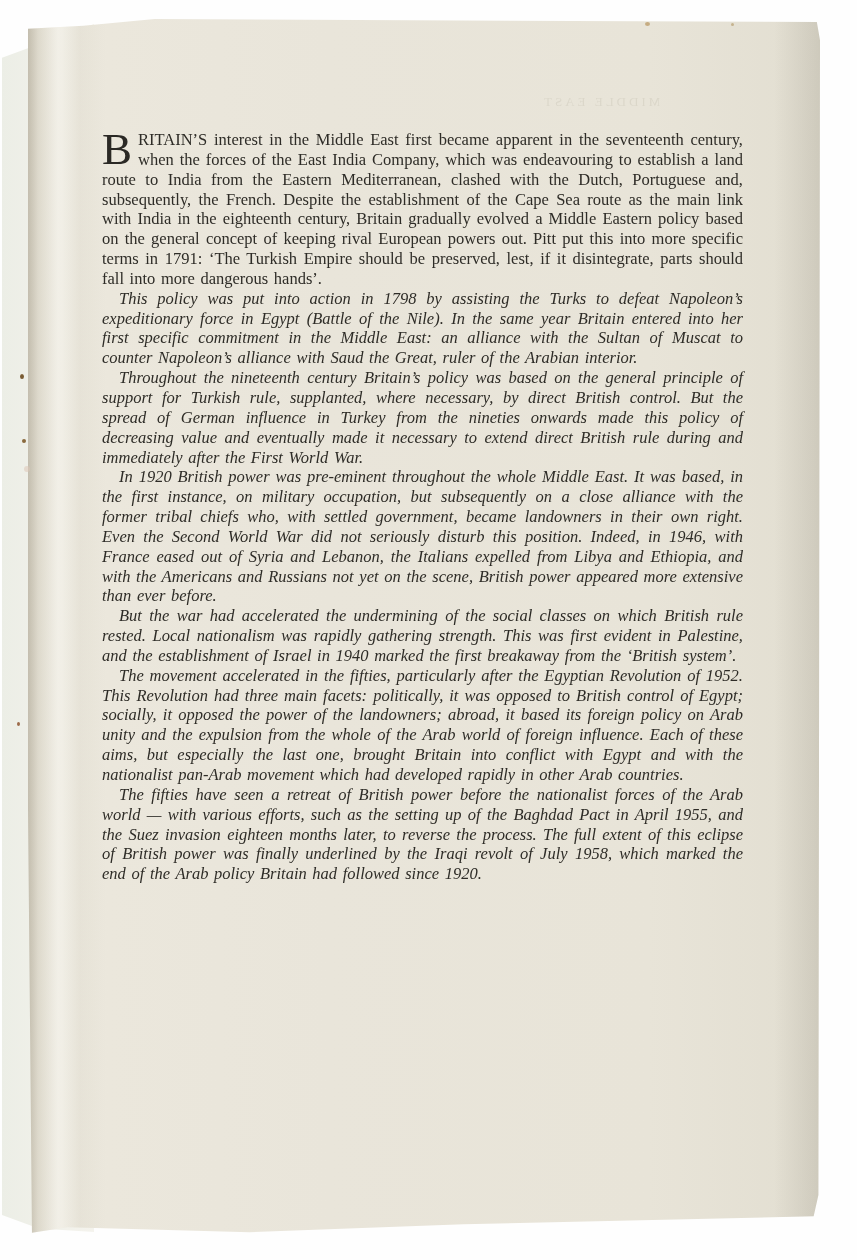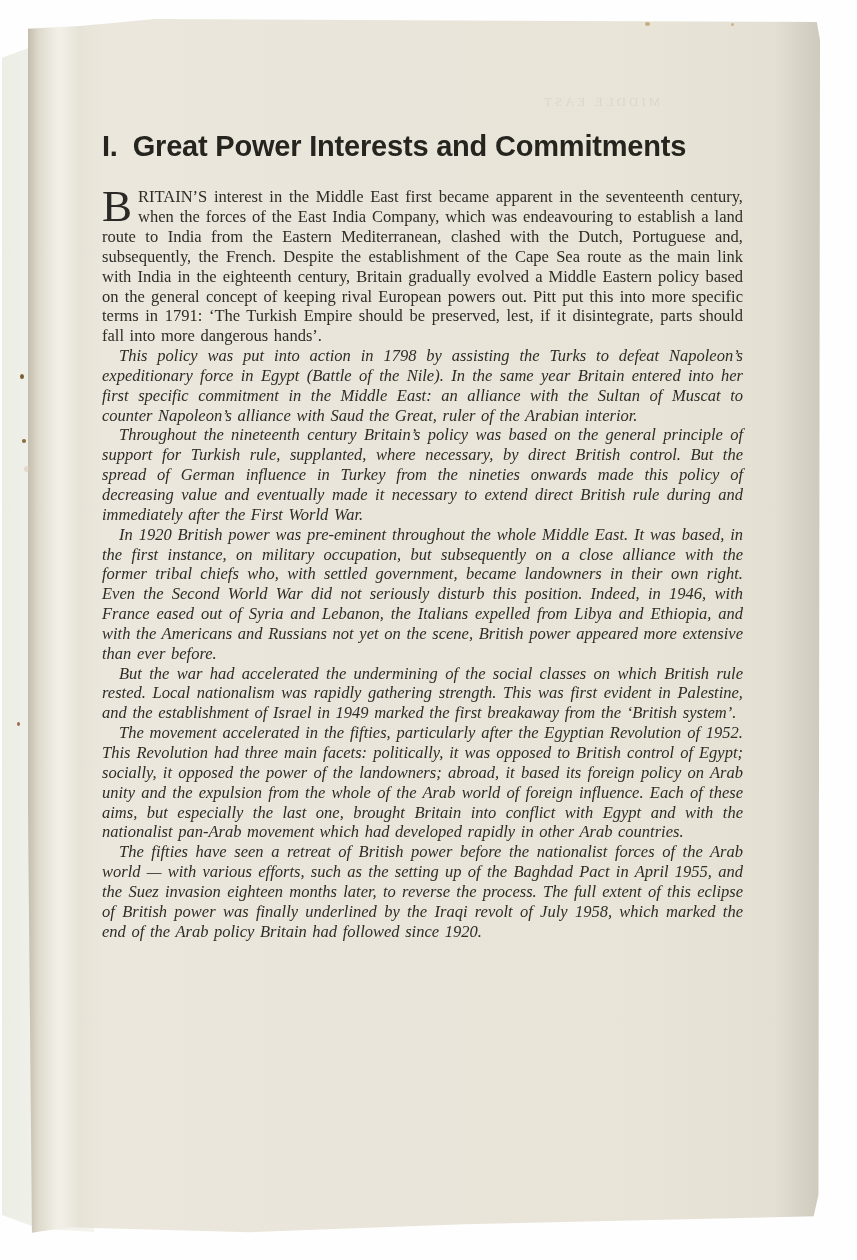--- a/index.html
+++ b/index.html
@@ -122,29 +122,28 @@
 <div class="photo">
 
   <div class="cover-edge"></div>
 
   <div class="page">
     <div class="spine-shade"></div>
 
     <div class="ghost ghost-header">MIDDLE EAST</div>
 
     <div class="content">
-      <h1 class="heading"><span class="ch-num">I.</span><span class="ch-title">Great Power Interests and Commitments</span></h1>
 
 
       <p class="para lead"><span class="dropcap">B</span><span class="lead-text">RITAIN’S interest in the Middle East first became apparent in the seventeenth century, when the forces of the East India Company, which was endeavouring to establish a land route to India from the Eastern Mediterranean, clashed with the Dutch, Portuguese and, subsequently, the French. Despite the establishment of the Cape Sea route as the main link with India in the eighteenth century, Britain gradually evolved a Middle Eastern policy based on the general concept of keeping rival European powers out. Pitt put this into more specific terms in 1791: ‘The Turkish Empire should be preserved, lest, if it disintegrate, parts should fall into more dangerous hands’.</span></p>
 
       <p class="para indent">This policy was put into action in 1798 by assisting the Turks to defeat Napoleon’s expeditionary force in Egypt (Battle of the Nile). In the same year Britain entered into her first specific commitment in the Middle East: an alliance with the Sultan of Muscat to counter Napoleon’s alliance with Saud the Great, ruler of the Arabian interior.</p>
       <p class="para indent">Throughout the nineteenth century Britain’s policy was based on the general principle of support for Turkish rule, supplanted, where necessary, by direct British control. But the spread of German influence in Turkey from the nineties onwards made this policy of decreasing value and eventually made it necessary to extend direct British rule during and immediately after the First World War.</p>
       <p class="para indent">In 1920 British power was pre-eminent throughout the whole Middle East. It was based, in the first instance, on military occupation, but subsequently on a close alliance with the former tribal chiefs who, with settled government, became landowners in their own right. Even the Second World War did not seriously disturb this position. Indeed, in 1946, with France eased out of Syria and Lebanon, the Italians expelled from Libya and Ethiopia, and with the Americans and Russians not yet on the scene, British power appeared more extensive than ever before.</p>
-      <p class="para indent">But the war had accelerated the undermining of the social classes on which British rule rested. Local nationalism was rapidly gathering strength. This was first evident in Palestine, and the establishment of Israel in 1949 marked the first breakaway from the ‘British system’.</p>
+      <p class="para indent">But the war had accelerated the undermining of the social classes on which British rule rested. Local nationalism was rapidly gathering strength. This was first evident in Palestine, and the establishment of Israel in 1940 marked the first breakaway from the ‘British system’.</p>
       <p class="para indent">The movement accelerated in the fifties, particularly after the Egyptian Revolution of 1952. This Revolution had three main facets: politically, it was opposed to British control of Egypt; socially, it opposed the power of the landowners; abroad, it based its foreign policy on Arab unity and the expulsion from the whole of the Arab world of foreign influence. Each of these aims, but especially the last one, brought Britain into conflict with Egypt and with the nationalist pan-Arab movement which had developed rapidly in other Arab countries.</p>
       <p class="para indent">The fifties have seen a retreat of British power before the nationalist forces of the Arab world — with various efforts, such as the setting up of the Baghdad Pact in April 1955, and the Suez invasion eighteen months later, to reverse the process. The full extent of this eclipse of British power was finally underlined by the Iraqi revolt of July 1958, which marked the end of the Arab policy Britain had followed since 1920.</p>
     </div>
   </div>
 
   <div class="speck s1"></div>
   <div class="speck s2"></div>
   <div class="speck s3"></div>
   <div class="speck s4"></div>
   <div class="speck s5"></div>

